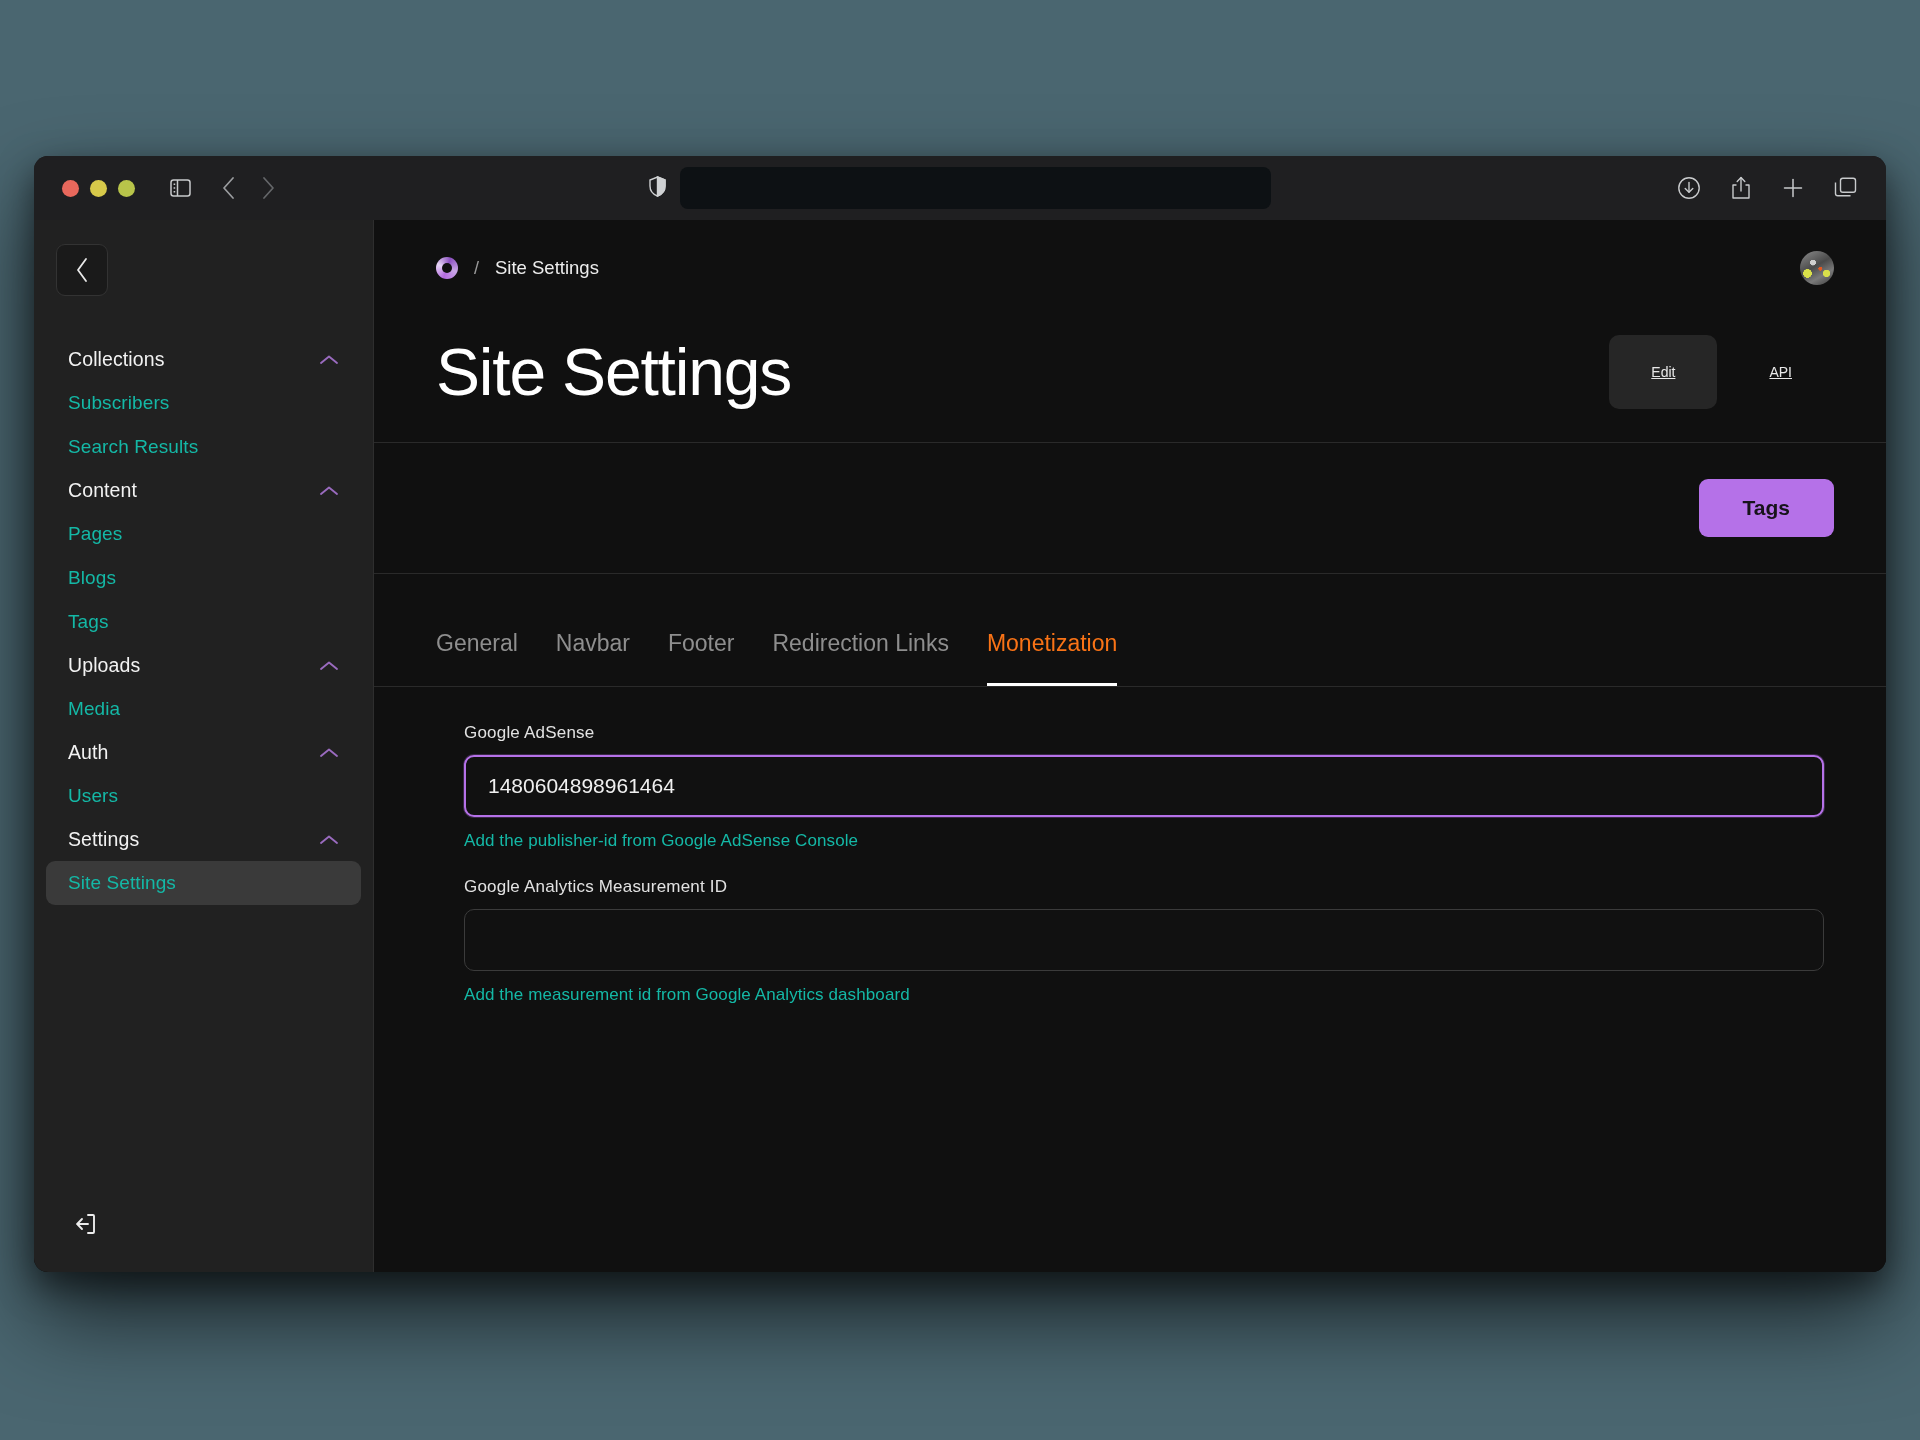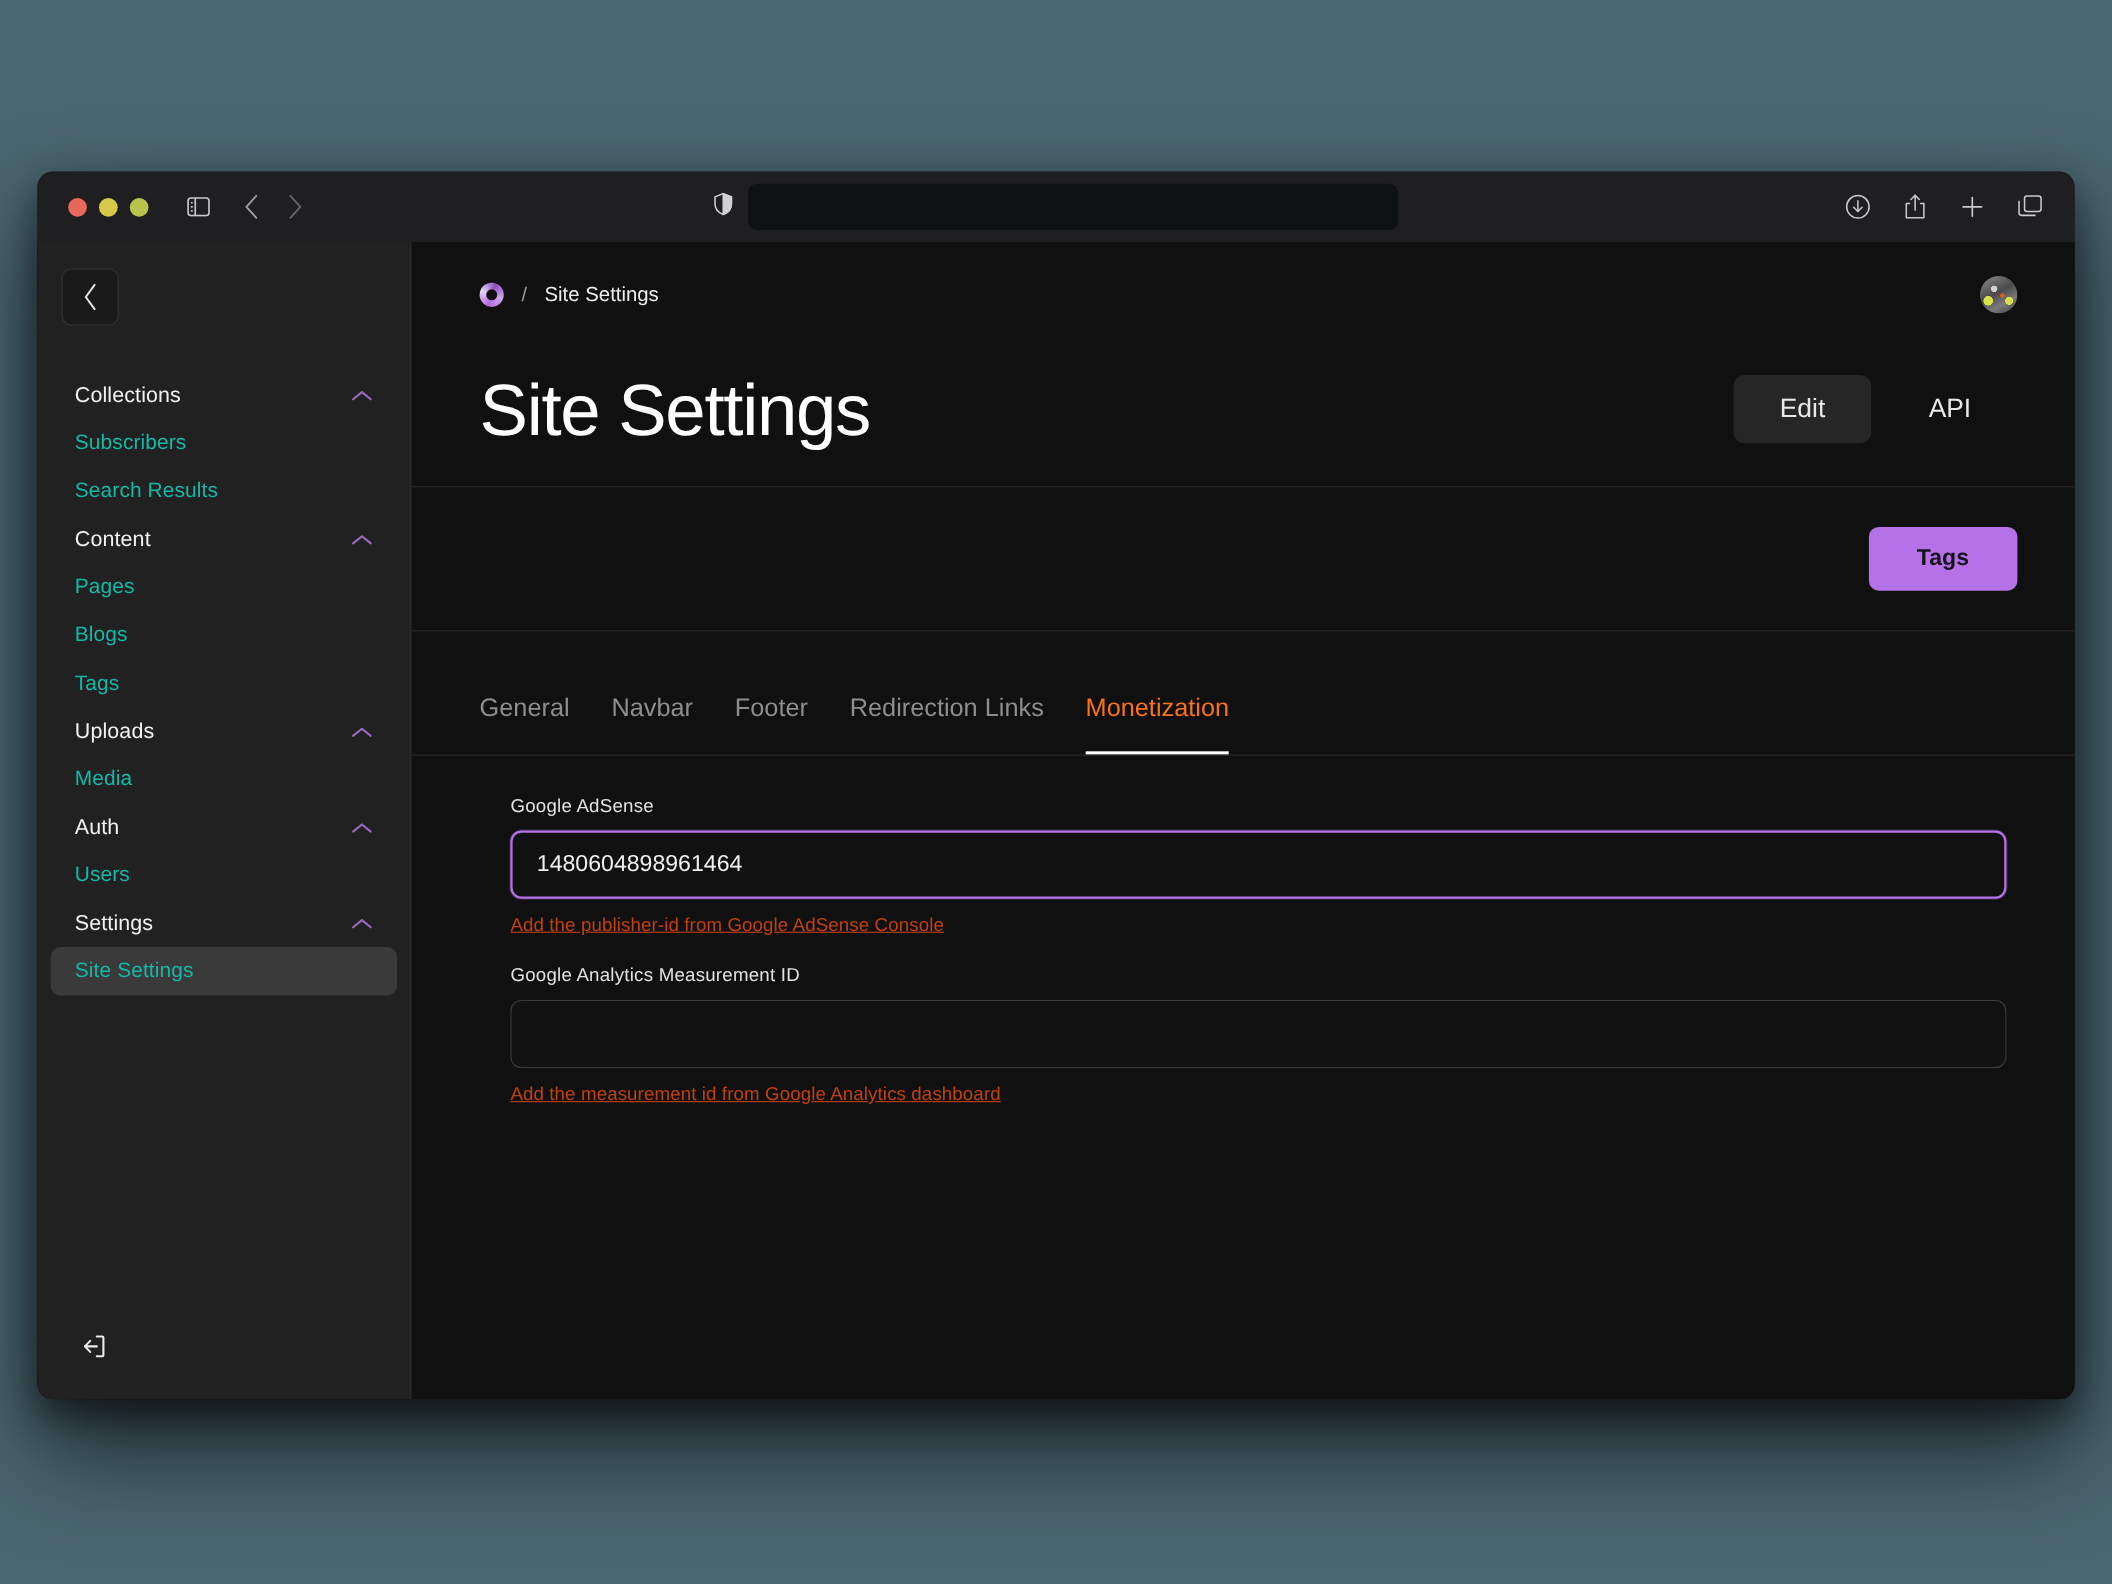--- a/index.html
+++ b/index.html
@@ -230,26 +230,27 @@
     line-height: 1;
   }
   .viewtabs {
     margin-left: auto;
     display: flex;
     align-items: center;
     gap: 10px;
   }
   .vtab {
     padding: 0 42px;
-    height: 62px;
+    height: 74px;
     display: flex; align-items: center; justify-content: center;
-    font-size: 24px;
+    font-size: 14px;
     color: #e8e8e8;
     border-radius: 10px;
     cursor: pointer;
+    text-decoration: underline;
   }
   .vtab.active { background: #262626; }
 
   .divider { height: 1px; background: #2a2a2a; width: 100%; }
 
   .saverow {
     height: 130px;
     display: flex;
     align-items: center;
     justify-content: flex-end;
@@ -314,24 +315,23 @@
     padding: 0 22px;
     outline: none;
   }
   .input.focused {
     border: 2px solid #b571e8;
     box-shadow: 0 0 0 1px rgba(181,113,232,0.25);
   }
   .input::placeholder { color: #6a6a6a; }
   .help {
     font-size: 17px;
-    color: #c2410c;
+    color: #14b8a6;
     margin-top: 14px;
     letter-spacing: 0.1px;
-    text-decoration: underline;
   }
 </style>
 </head>
 <body>
 
 <div class="window">
 
   <div class="toolbar">
     <div class="traffic">
       <span class="light red"></span>

